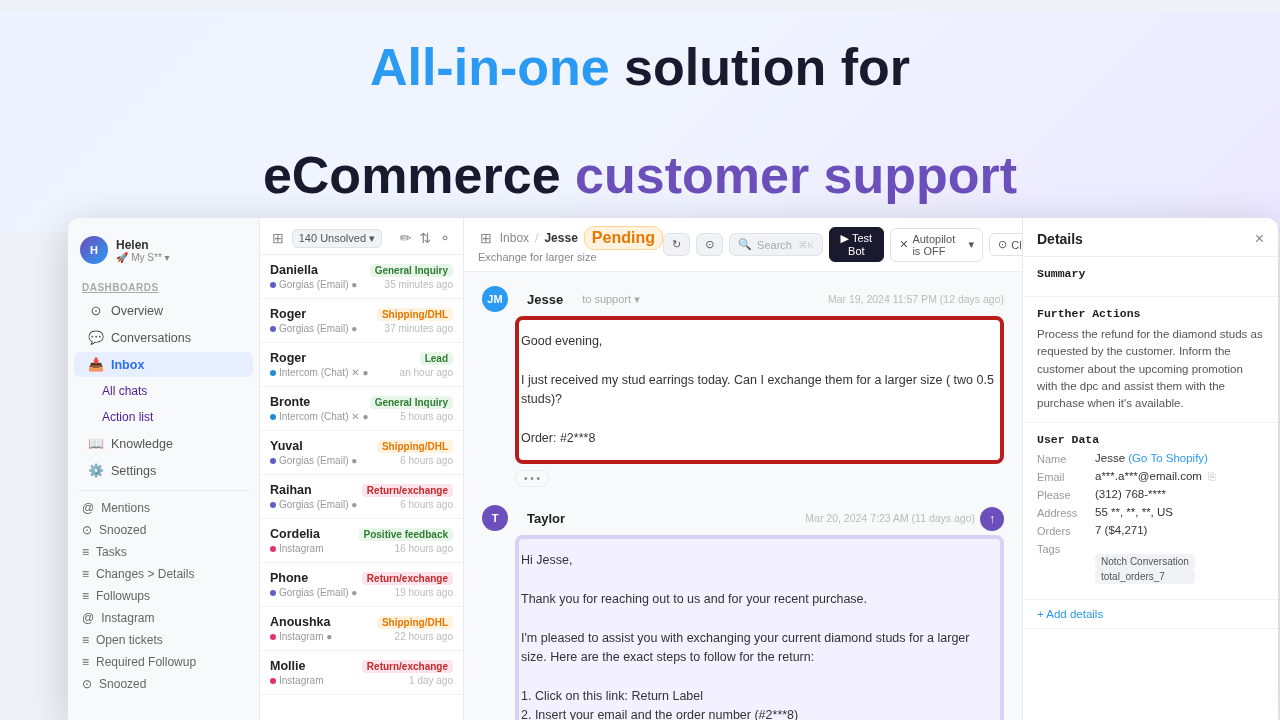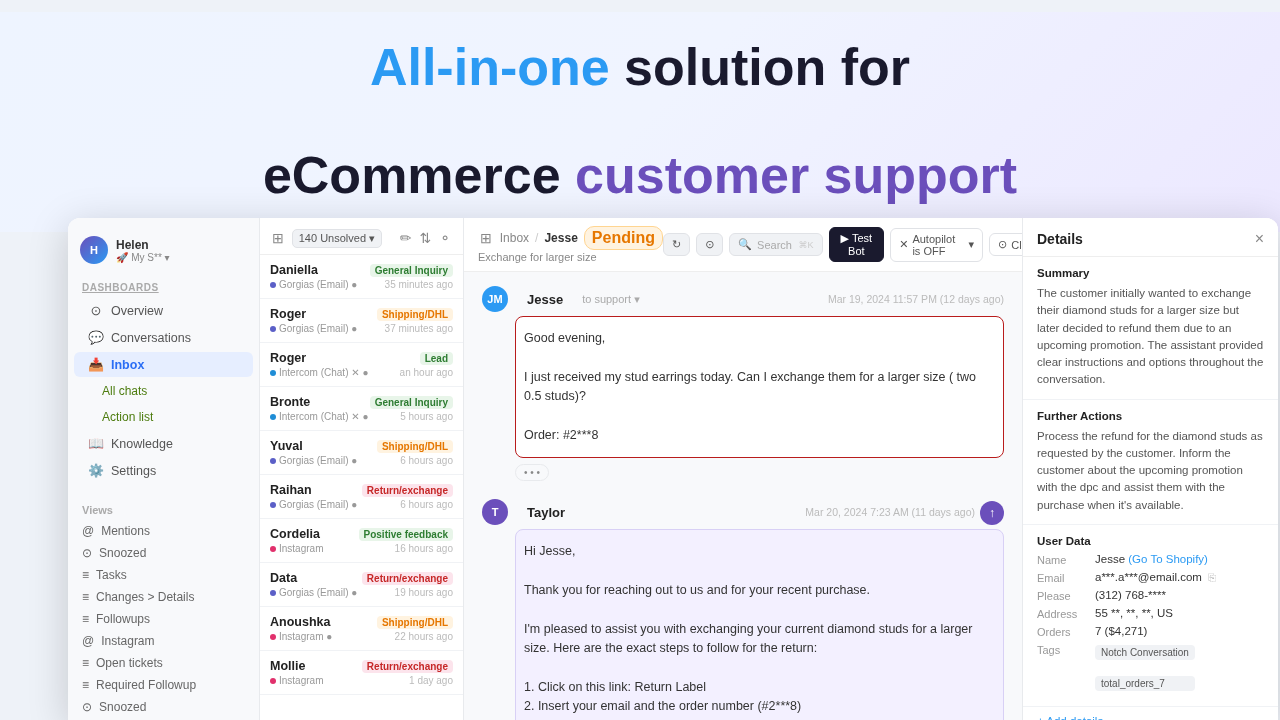--- a/index.html
+++ b/index.html
@@ -64,21 +64,21 @@
       font-size: 10px; color: #aaa; font-weight: 600; text-transform: uppercase;
       padding: 8px 14px 4px 14px; letter-spacing: 0.5px; text-decoration: underline;
     }
     .sidebar-item {
       display: flex; align-items: center; gap: 7px;
       padding: 5px 12px 5px 14px;
       font-size: 12.5px; color: #555; cursor: pointer;
       border-radius: 6px; margin: 1px 6px;
     }
     .sidebar-item.active { background: #e6eeff; color: #2b6ef5; font-weight: 600; }
-    .sidebar-item.sub { padding-left: 28px; font-size: 12px; color: #4d7c0f; }
+    .sidebar-item.sub { padding-left: 28px; font-size: 12px; color: #4c1d95; }
     .sidebar-icon { font-size: 13px; width: 16px; text-align: center; }
     .sidebar-divider { height: 1px; background: #e8eaed; margin: 6px 10px; }
     .sidebar-views-label { font-size: 11px; color: #aaa; font-weight: 600; padding: 8px 14px 4px 14px; }
     .views-item {
       display: flex; align-items: center; gap: 7px;
       padding: 4px 12px 4px 14px; font-size: 12px; color: #666; cursor: pointer;
     }
 
     
     .inbox-list {
@@ -170,22 +170,22 @@
     .message-block { margin-bottom: 18px; }
     .message-header { display: flex; align-items: center; justify-content: space-between; margin-bottom: 4px; }
     .message-sender { display: flex; align-items: center; gap: 19px; }
     .msg-avatar { width: 26px; height: 26px; border-radius: 50%; display: flex; align-items: center; justify-content: center; font-size: 11px; font-weight: 700; color: #fff; }
     .msg-avatar.jesse { background: #2b9af3; }
     .msg-avatar.taylor { background: #6b4fbb; }
     .msg-name { font-size: 13px; font-weight: 600; color: #222; }
     .msg-to { font-size: 11px; color: #aaa; }
     .msg-time { font-size: 10.5px; color: #bbb; }
     .message-bubble {
-      background: #fff; border: 1px solid #b91c1c; border-radius: 8px;
-      padding: 12px 8px; font-size: 12.5px; color: #333; line-height: 1.55;
+      background: #fff; border: 4px solid #b91c1c; border-radius: 8px;
+      padding: 12px 2px; font-size: 12.5px; color: #333; line-height: 1.55;
       margin-left: 33px;
     }
     .message-bubble.taylor-msg { background: #f3f0ff; border-color: #d8d0f5; }
     .msg-actions { display: flex; gap: 6px; margin-top: 6px; margin-left: 33px; }
     .msg-action-btn { background: none; border: 1px solid #e8eaed; border-radius: 12px; padding: 2px 8px; font-size: 10px; cursor: pointer; color: #888; }
     .send-arrow {
       float: right; margin-top: 2px;
       width: 24px; height: 24px; background: #6b4fbb; border-radius: 50%;
       display: flex; align-items: center; justify-content: center; color: #fff; font-size: 12px; cursor: pointer;
     }
@@ -201,27 +201,27 @@
     }
     .details-header {
       display: flex; justify-content: space-between; align-items: center;
       padding: 12px 14px 8px 14px;
       border-bottom: 1px solid #eee;
       position: sticky; top: 0; background: #fff; z-index: 2;
     }
     .details-title { font-size: 14px; font-weight: 700; color: #222; }
     .details-close { background: none; border: none; font-size: 16px; cursor: pointer; color: #888; }
     .details-section { padding: 10px 14px; border-bottom: 1px solid #f0f2f5; }
-    .details-section-title { font-size: 11.5px; font-weight: 700; color: #222; margin-bottom: 6px; }
+    .details-section-title { font-size: 11.5px; font-weight: 700; color: #222; margin-bottom: 6px; font-family: Liberation Mono, monospace; }
     .details-text { font-size: 11.5px; color: #555; line-height: 1.5; }
     .details-row { display: flex; gap: 6px; margin-bottom: 5px; align-items: flex-start; }
     .details-label { font-size: 11px; color: #999; min-width: 52px; padding-top: 1px; }
     .details-value { font-size: 11.5px; color: #333; font-weight: 500; flex: 1; }
     .copy-icon { font-size: 10px; color: #bbb; cursor: pointer; margin-left: 3px; }
-    .tags-row { display: flex; gap: 16px; flex-wrap: wrap; margin-top: 2px; flex-direction: column; }
+    .tags-row { display: flex; gap: 0; flex-wrap: wrap; margin-top: 12px; flex-direction: column; }
     .tag-chip {
       background: #f0f2f5; border-radius: 4px; padding: 2px 6px;
       font-size: 10px; color: #555; font-weight: 500;
     }
     .add-details-btn {
       display: flex; align-items: center; gap: 4px;
       font-size: 11.5px; color: #2b9af3; cursor: pointer; padding: 8px 14px;
       border-bottom: 1px solid #f0f2f5;
     }
   </style>
@@ -270,21 +270,20 @@
     </div>
     <div class="sidebar-item">
       <span class="sidebar-icon">📖</span>
       <span>Knowledge</span>
     </div>
     <div class="sidebar-item">
       <span class="sidebar-icon">⚙️</span>
       <span>Settings</span>
     </div>
     <div class="sidebar-divider"></div>
-    <div class="sidebar-views-label">Views</div>
     <div class="views-item">
         <span>@</span>
         <span>Mentions</span>
       </div>
     <div class="views-item">
         <span>⊙</span>
         <span>Snoozed</span>
       </div>
     <div class="views-item">
         <span>≡</span>
@@ -406,21 +405,21 @@
           <span class="inbox-item-tag tag-positive">Positive feedback</span>
         </div>
         <div class="inbox-item-row2">
           <span class="inbox-item-source"><span class="source-dot dot-instagram"></span>Instagram</span>
           <span class="inbox-item-time">16 hours ago</span>
         </div>
       </div>
 
       <div class="inbox-list-item">
         <div class="inbox-item-row1">
-          <span class="inbox-item-name">Data</span>
+          <span class="inbox-item-name">Phone</span>
           <span class="inbox-item-tag tag-return">Return/exchange</span>
         </div>
         <div class="inbox-item-row2">
           <span class="inbox-item-source"><span class="source-dot dot-gorgias"></span>Gorgias (Email) ●</span>
           <span class="inbox-item-time">19 hours ago</span>
         </div>
       </div>
 
       <div class="inbox-list-item">
         <div class="inbox-item-row1">
@@ -528,21 +527,20 @@
   </div>
 
   <div class="details-panel">
     <div class="details-header">
       <span class="details-title">Details</span>
       <button class="details-close">×</button>
     </div>
 
     <div class="details-section">
       <div class="details-section-title">Summary</div>
-      <div class="details-text">The customer initially wanted to exchange their diamond studs for a larger size but later decided to refund them due to an upcoming promotion. The assistant provided clear instructions and options throughout the conversation.</div>
     </div>
 
     <div class="details-section">
       <div class="details-section-title">Further Actions</div>
       <div class="details-text">Process the refund for the diamond studs as requested by the customer. Inform the customer about the upcoming promotion with the dpc and assist them with the purchase when it's available.</div>
     </div>
 
     <div class="details-section">
       <div class="details-section-title">User Data</div>
       <div class="details-row">

